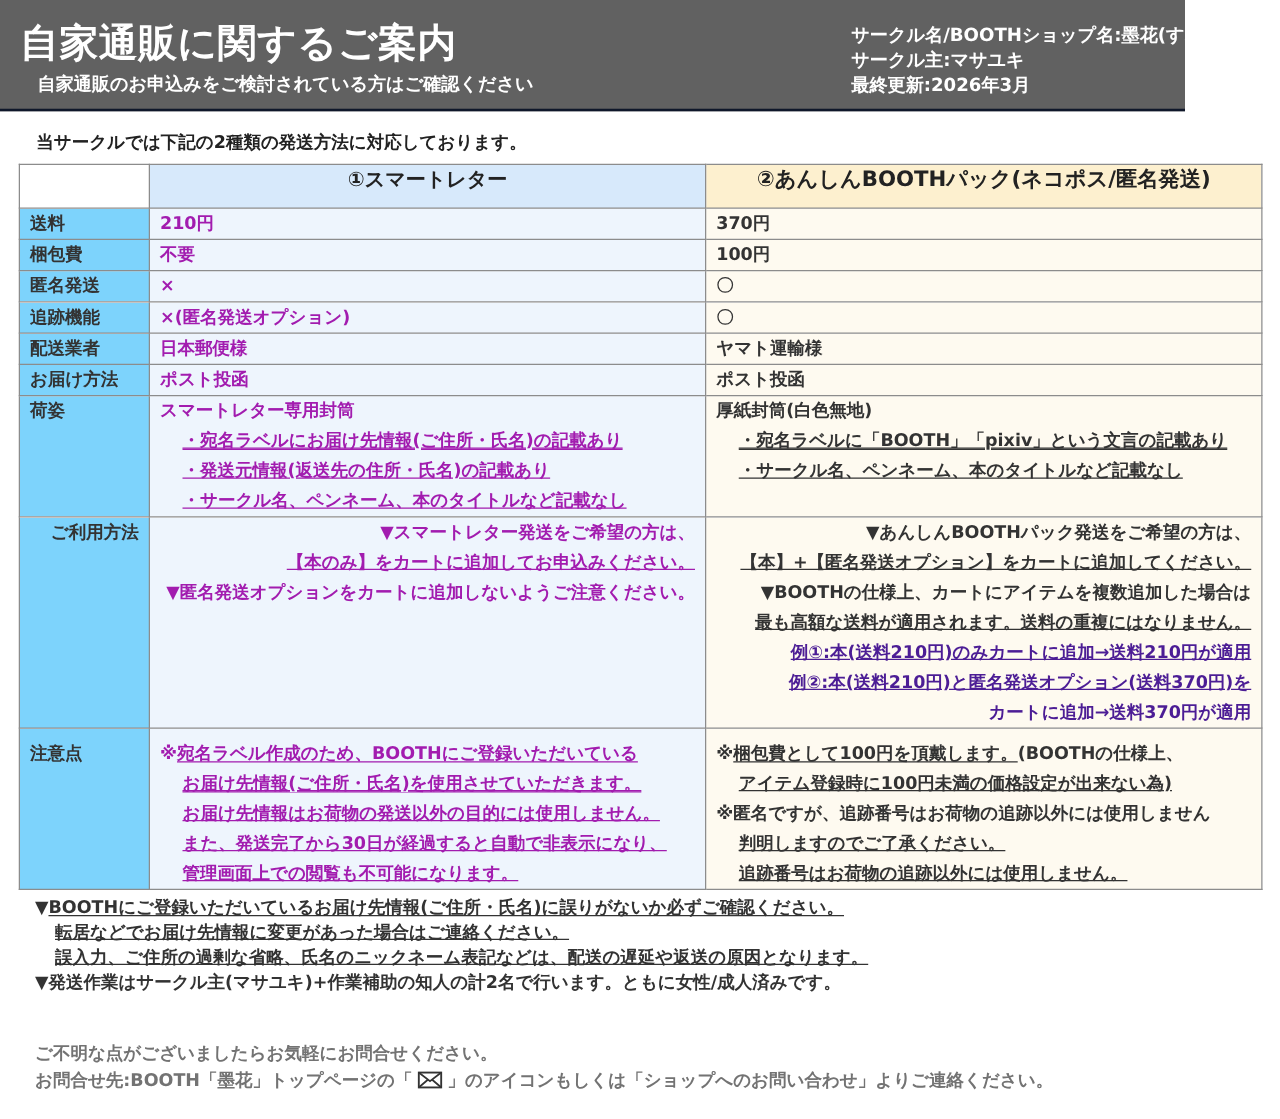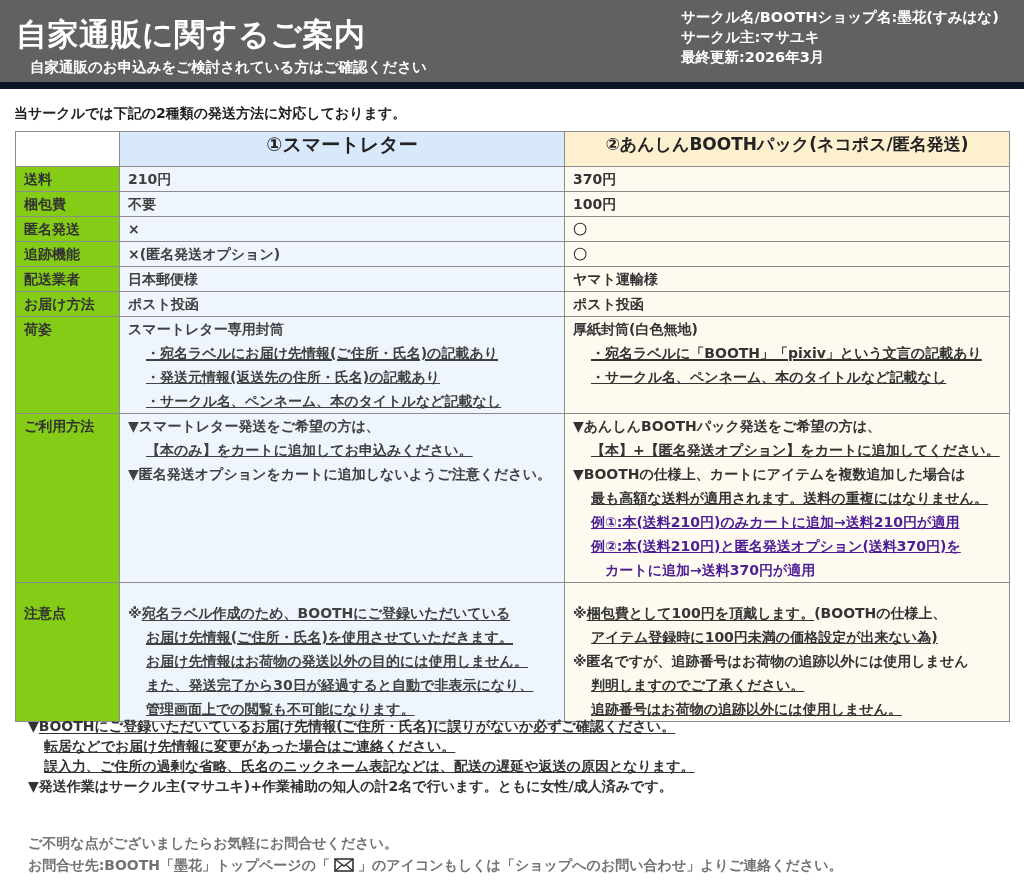--- a/index.html
+++ b/index.html
@@ -1,45 +1,45 @@
 <!DOCTYPE html>
 <html><head>
 <meta charset="utf-8">
 <style>
   * { box-sizing: border-box; margin: 0; padding: 0; }
   html, body { width: 1024px; height: 895px; background: #ffffff; overflow: hidden; }
   body { font-family: "DejaVu Sans", "Liberation Sans", sans-serif; color: #222; position: relative; }
 
-  .banner { position: absolute; left: 0; top: 0; width: 1024px; height: 89px; background: #616161; border-bottom: 7px solid #0f172a; }
+  .banner { position: absolute; left: 0; top: 0; width: 948px; height: 89px; background: #616161; border-bottom: 2px solid #0f172a; }
   .banner-title { position: absolute; left: 16px; top: 14px; font-size: 31px; font-weight: bold; color: #ffffff; letter-spacing: 0.5px; white-space: nowrap; }
   .banner-sub { position: absolute; left: 30px; top: 58px; font-size: 14.5px; font-weight: bold; color: #ffffff; white-space: nowrap; }
-  .banner-info { position: absolute; left: 681px; top: 7px; font-size: 14.5px; font-weight: bold; color: #ffffff; line-height: 20px; white-space: nowrap; }
+  .banner-info { position: absolute; left: 681px; top: 19px; font-size: 14.5px; font-weight: bold; color: #ffffff; line-height: 20px; white-space: nowrap; }
 
-  .intro { position: absolute; left: 14px; top: 105px; font-size: 14px; font-weight: bold; color: #222; white-space: nowrap; }
+  .intro { position: absolute; left: 29px; top: 105px; font-size: 14px; font-weight: bold; color: #222; white-space: nowrap; }
 
   table.ship { position: absolute; left: 15px; top: 131px; width: 994px; border-collapse: collapse; table-layout: fixed; font-size: 14px; font-weight: bold; }
   table.ship td, table.ship th { border: 1px solid #8c8c8c; vertical-align: top; padding: 0 8px; line-height: 24px; white-space: nowrap; overflow: hidden; }
   col.c-label { width: 104px; }
   col.c-a { width: 445px; }
   col.c-b { width: 445px; }
   th.h-blank { background: #ffffff; }
-  th.h-a { background: #d7e9fb; font-size: 19px; text-align: center; height: 35px; line-height: 34px; }
+  th.h-a { background: #d7e9fb; font-size: 16px; text-align: center; height: 35px; line-height: 34px; }
   th.h-b { background: #fdf0cf; font-size: 17px; text-align: center; height: 19px; line-height: 34px; }
-  td.lbl { background: #84cc16; color: #333; }
-  td.ca { background: #eef5fd; color: #404040; }
+  td.lbl { background: #7dd3fc; color: #333; }
+  td.ca { background: #eef5fd; color: #a21caf; }
   td.cb { background: #fefaf0; color: #333; }
   .ind { padding-left: 18px; text-decoration: underline; }
   .ind3 { padding-left: 32px; }
   .u { text-decoration: underline; text-underline-offset: 2px; }
   .gray { color: #4c1d95; }
   .line { display: block; height: 24px; }
   tr.r-single td { height: 24px; }
   tr.r-nisugata td { height: 96px; }
-  tr.r-usage td { height: 168px; }
-  tr.r-notes td { height: 112px; padding-top: 18px; }
+  tr.r-usage td { height: 168px; text-align: right; }
+  tr.r-notes td { height: 112px; padding-top: 8px; }
 
   .footer { position: absolute; left: 28px; top: 716px; font-size: 14px; font-weight: bold; color: #333; line-height: 20px; white-space: nowrap; }
   .footer .ind { padding-left: 16px; }
   .contact { position: absolute; left: 28px; top: 832px; font-size: 14px; font-weight: bold; color: #737373; line-height: 22px; white-space: nowrap; }
   .mail-icon { display: inline-block; width: 20px; height: 14px; vertical-align: -2px; margin: 0 4px; }
 </style>
 </head>
 <body>
 
 <div class="banner">

